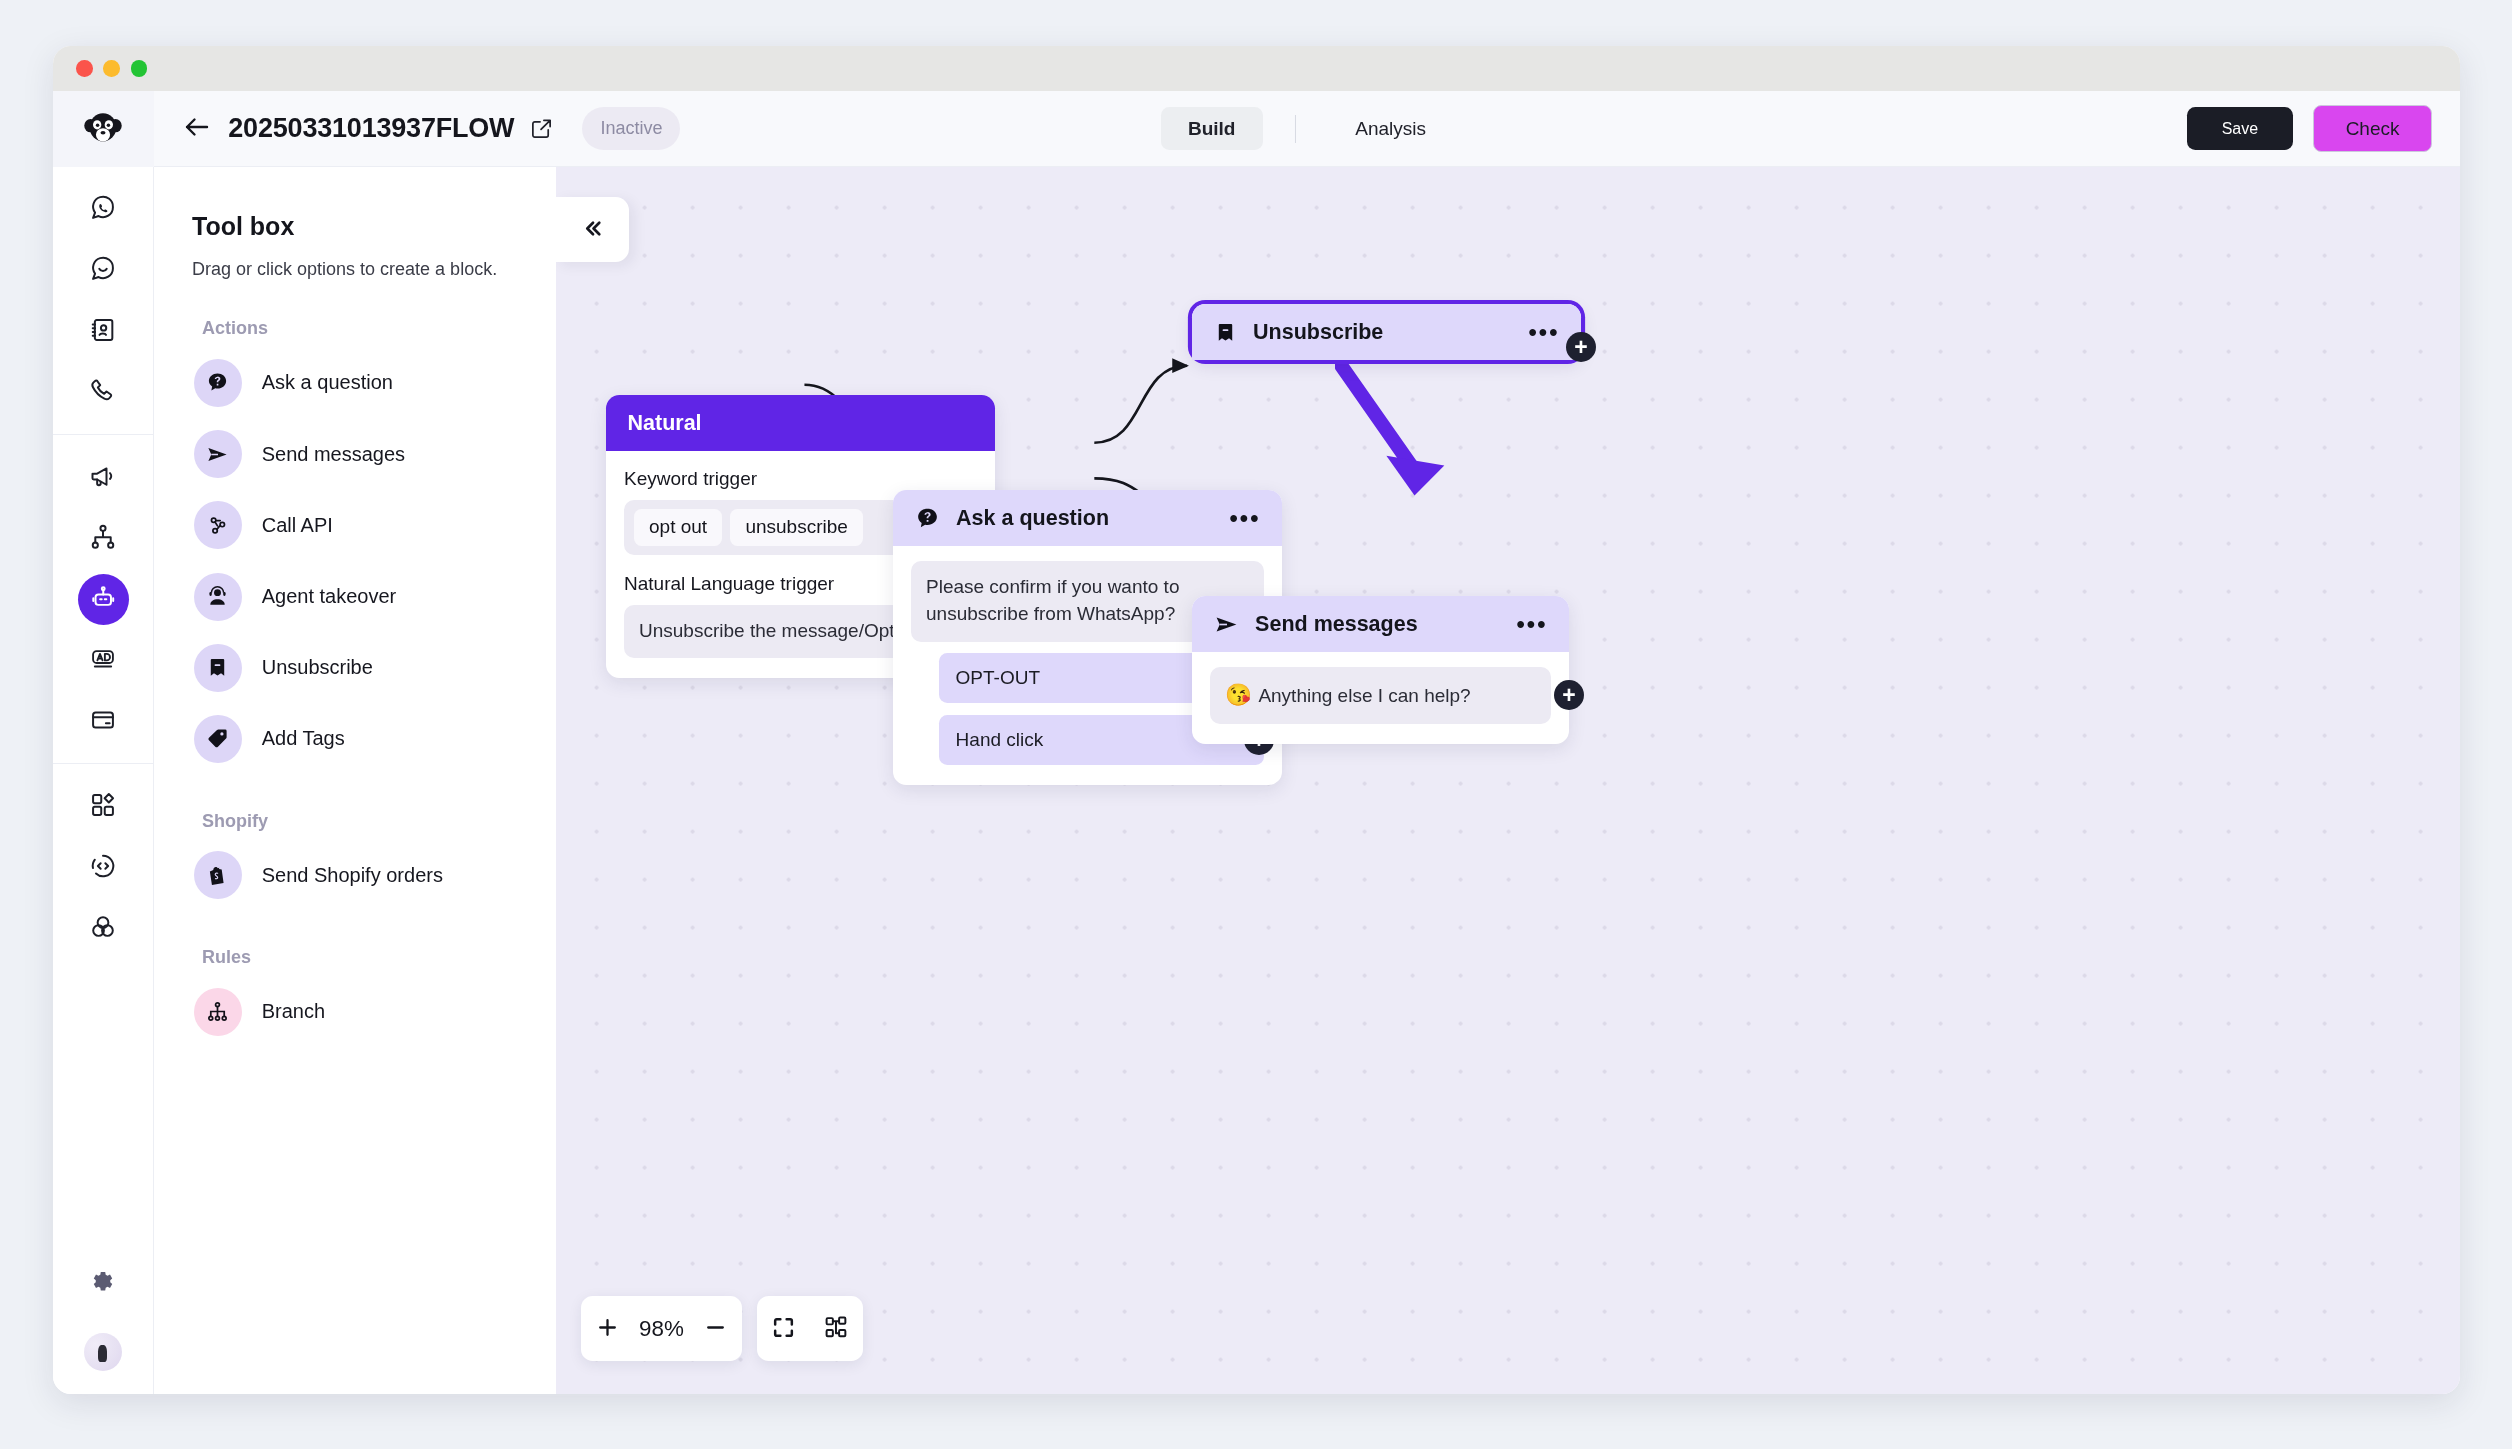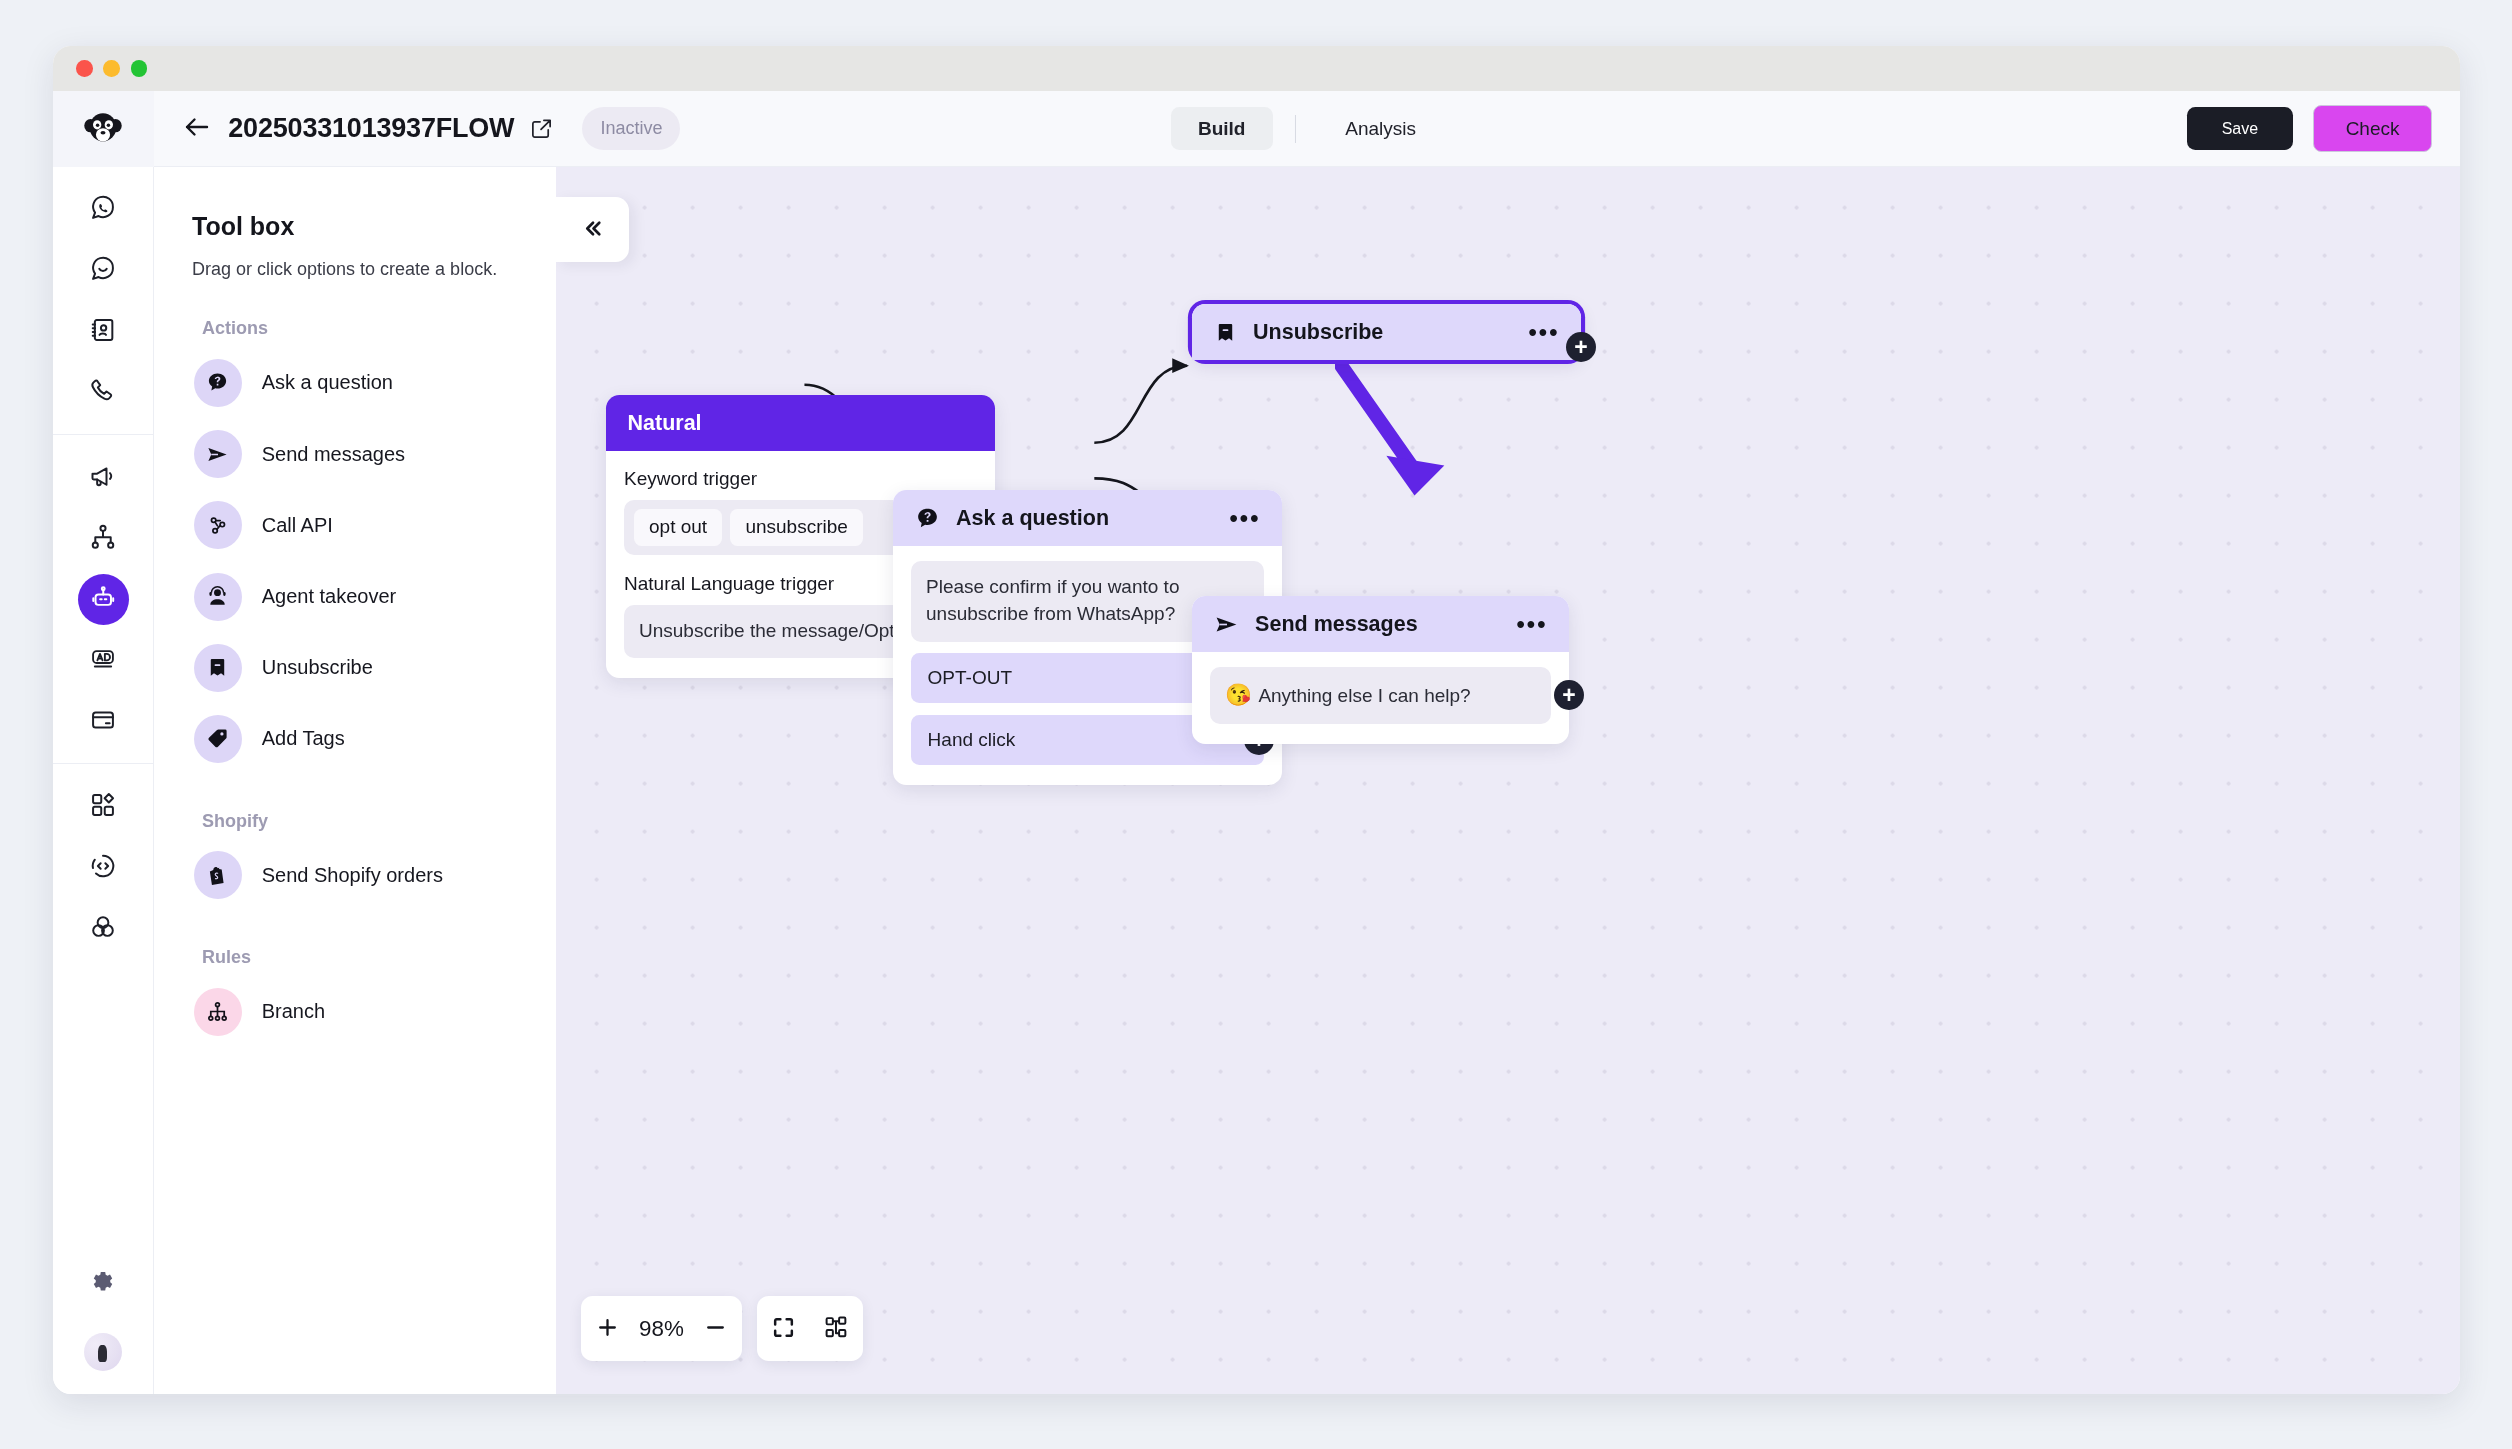--- a/index.html
+++ b/index.html
@@ -89,21 +89,21 @@
     margin-left: 13.3px; letter-spacing: -0.2px; white-space: nowrap;
   }
   #edit-title-icon { margin-left: 15px; width: 25px; height: 25px;
      display:flex; align-items:center; justify-content:center; color:#21222b; }
   #status-badge {
     margin-left: 28px; background: #eceaf3; color: #8d8ba3;
     border-radius: 827px; padding: 11px 18px; font-size: 18px;
   }
   #mode-switch {
     position: absolute; left: 50%; transform: translateX(-50%);
-    display: flex; align-items: center; gap: 1px;
+    display: flex; align-items: center; gap: 11px;
   }
   .mode-tab {
     font-size: 19px; color: #21222b; padding: 10.8px 27px; border-radius: 8.3px;
   }
   .mode-tab.active { background: #eceef1; font-weight: bold; }
   .mode-sep { width: 0.8px; height: 28px; background: #d8dbe3; margin: 0 21.5px; }
   #header-actions { margin-left: auto; display: flex; align-items: center; gap: 20px; }
   #save-btn {
     background: #1b1d26; color: #ffffff; font-size: 16px;
     padding: 12.4px 35px; border-radius: 8.3px; border: none;
@@ -170,21 +170,21 @@
   .field-label { font-size: 19px; color: #16171f; margin-bottom: 10px; }
   .chip-row { background: #eceaf3; border-radius: 10px; padding: 9px 10px;
      display: flex; gap: 8.3px; margin-bottom: 18px; }
   .chip { background: #f9f8fc; border-radius: 7.5px; padding: 7.5px 15px;
      font-size: 19px; color: #14151c; }
   .grey-box { background: #eceaf3; border-radius: 10px; padding: 13.3px 15px;
      font-size: 19px; color: #2b2c36; line-height: 1.42; }
   .grey-box.placeholder { color: #8b8a9a; }
   .choice {
     background: #ded8fb; border-radius: 8.3px; padding: 14px 16.6px;
-    font-size: 19px; color: #1b1c24; margin-top: 11.6px; position: relative;
+    font-size: 19px; color: #1b1c24; margin-top: 11.6px; position: relative; margin-left: 28px;
   }
   .plus {
     position: absolute; width: 30px; height: 30px; border-radius: 50%;
     background: #1e2030; color: #ffffff;
     display: flex; align-items: center; justify-content: center;
     font-size: 23px; line-height: 0; font-weight: bold;
   }
   .badge-auto {
     display: inline-block; background: #6025e6; color: #ffffff;
     border-radius: 827px; padding: 5px 15px; font-size: 17.4px;

